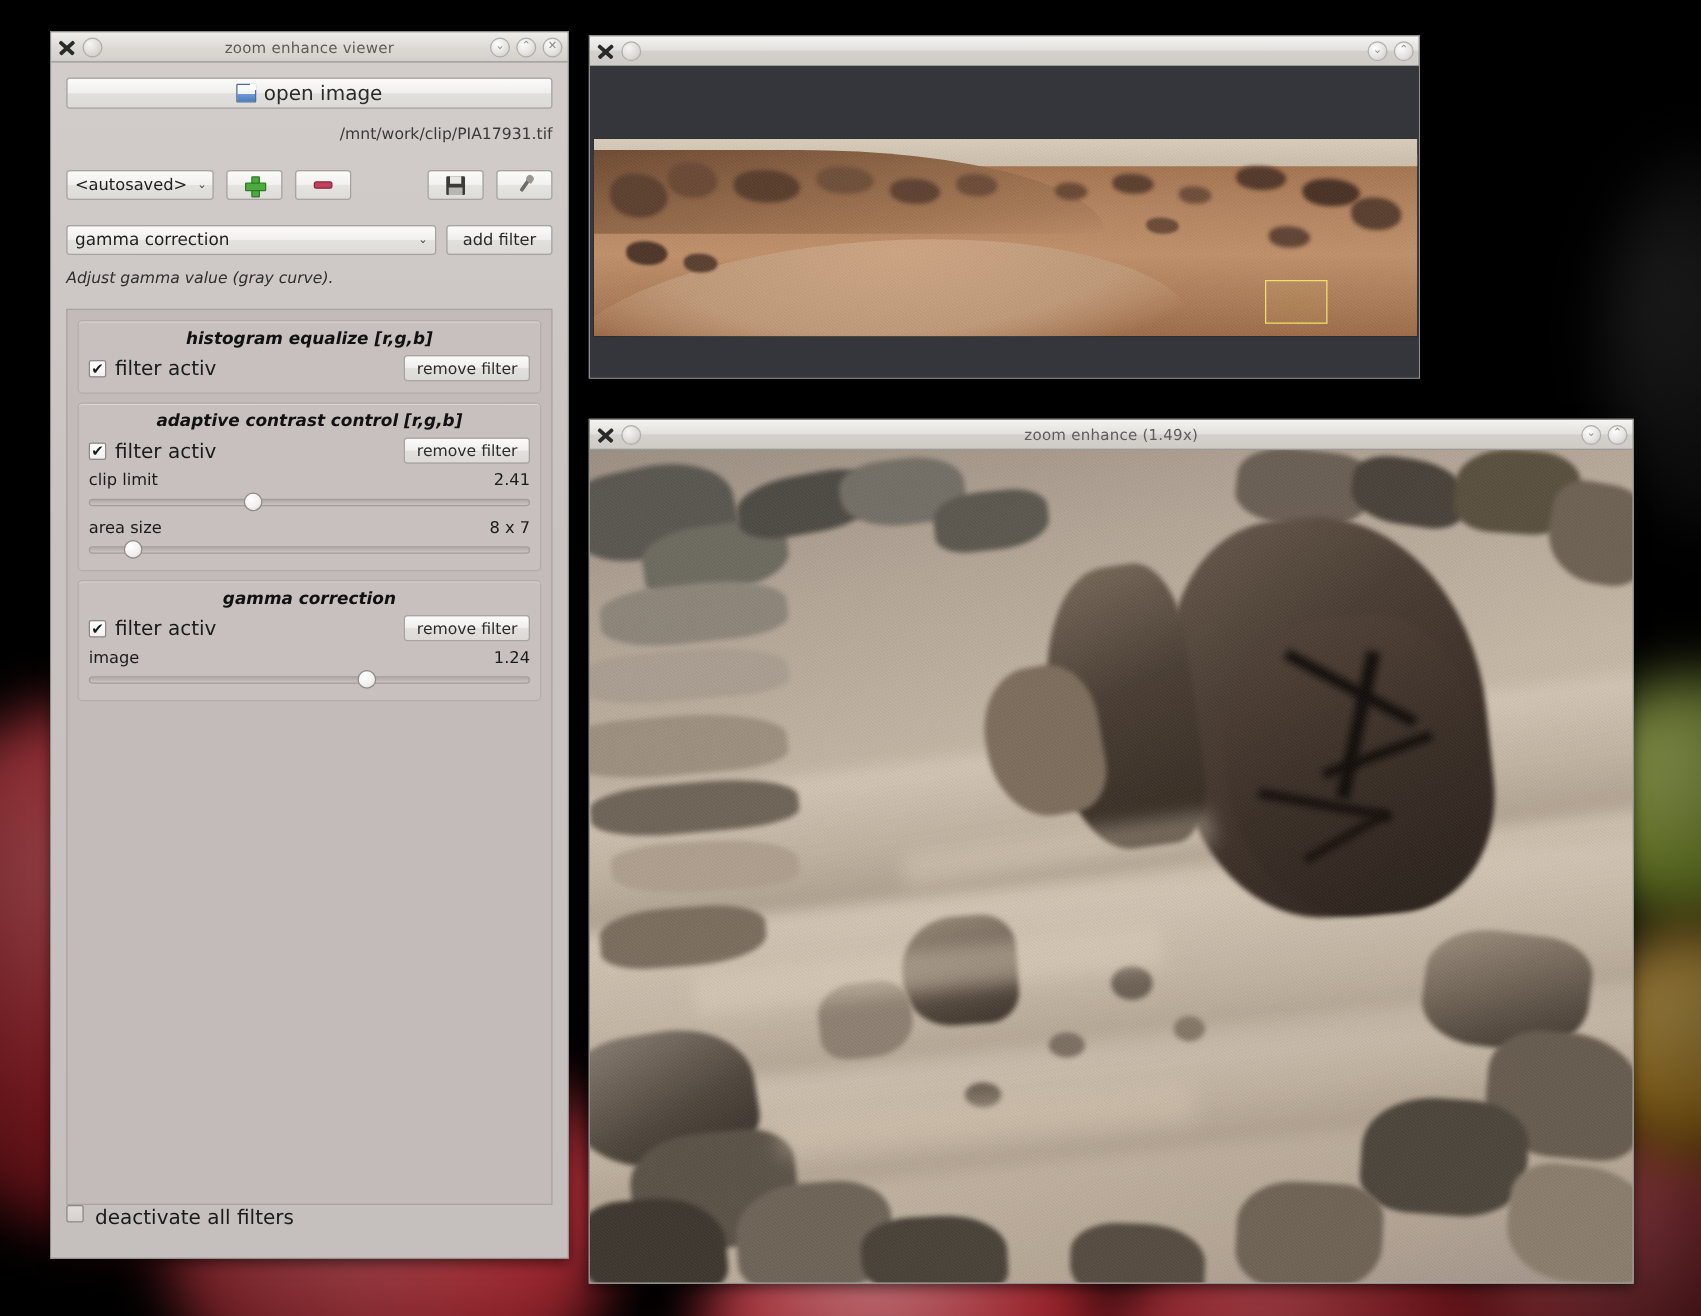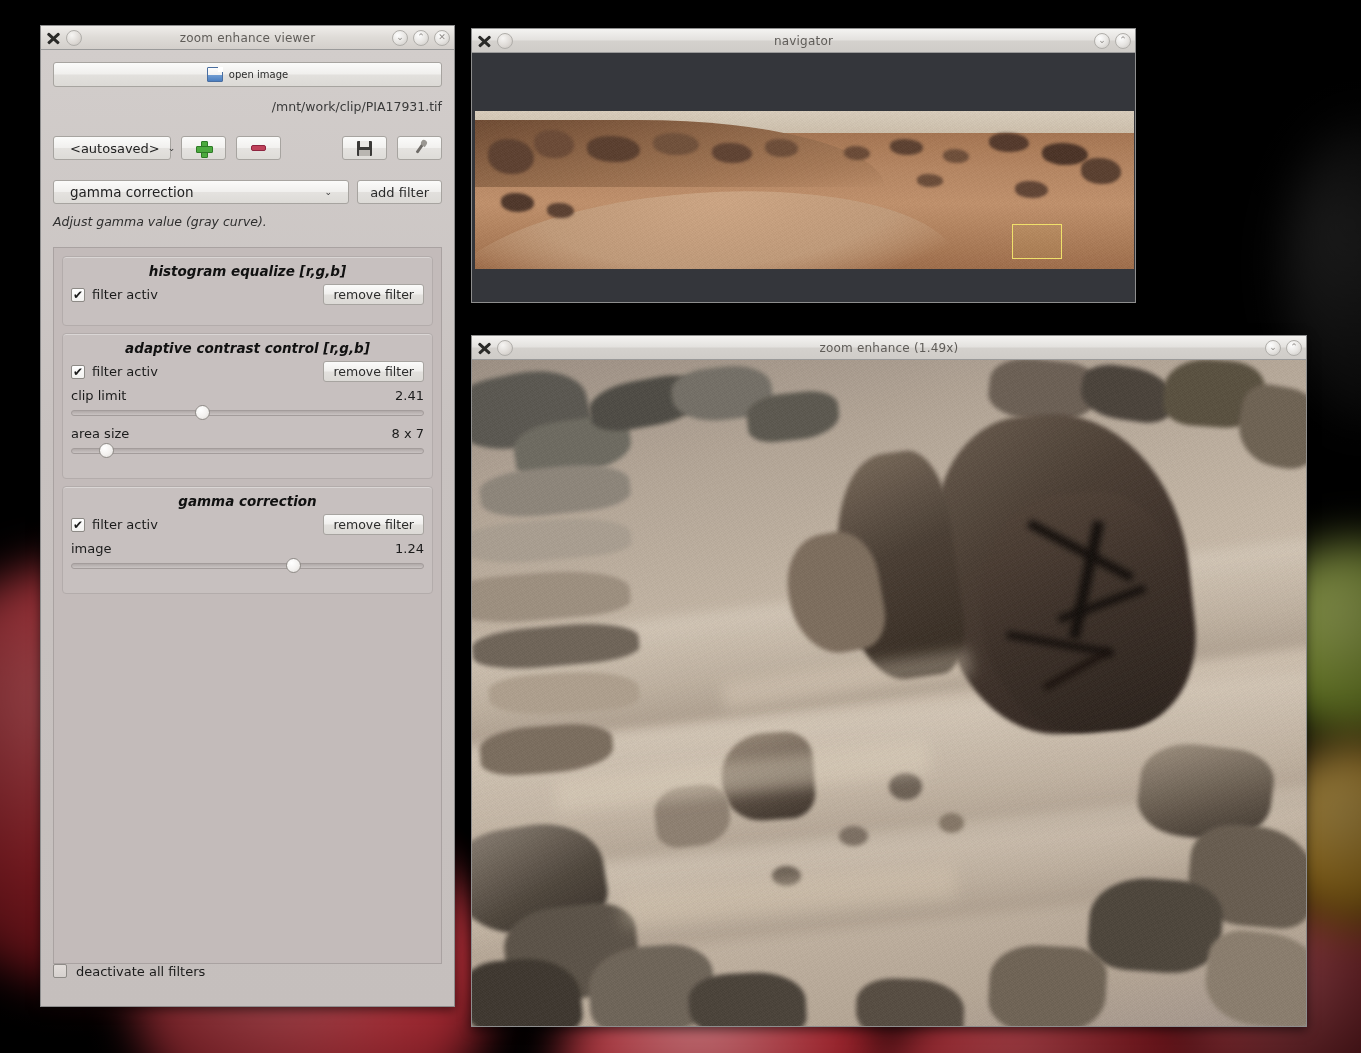--- a/index.html
+++ b/index.html
@@ -78,41 +78,41 @@
     display: flex; flex-direction: column;
   }
 
   .btn {
     background: linear-gradient(180deg,#fbfbfa 0%,#f0efed 48%,#e2e0dd 52%,#dcdad6 100%);
     border: 1px solid #a7a4a0; border-radius: 3px;
     font-size: 13px; color: #2b2b2b; font-family: "DejaVu Sans", sans-serif;
     display: flex; align-items: center; justify-content: center; gap: 6px;
     cursor: default; white-space: nowrap;
   }
-  #open-image-btn { width: 100%; height: 25px; font-size: 10px; text-align: center; }
+  #open-image-btn { width: 100%; height: 25px; font-size: 16px; text-align: center; }
   .doc-icon {
     width: 16px; height: 15px; position: relative; display: inline-block;
     background: linear-gradient(180deg,#fdfdfd 0%,#f1f1f1 55%, #6f9bd1 56%, #4a7ec0 100%);
     border: 1px solid #4a6ea0; border-radius: 1px;
   }
   .doc-icon::after {
     content:""; position:absolute; right:-1px; top:-1px; border-width: 0 0 5px 5px;
     border-style: solid; border-color: transparent transparent #fff #fff;
   }
   #file-path {
     text-align: right; font-size: 12.5px; color: #3a3a3a; margin-top: 12px;
   }
 
   .row { display: flex; align-items: center; }
   #preset-row { margin-top: 22px; gap: 10px; }
   .combo {
     background: linear-gradient(180deg,#fbfbfa 0%,#f1f0ee 48%,#e4e2df 52%,#dddbd7 100%);
     border: 1px solid #a7a4a0; border-radius: 3px;
     font-size: 13px; color: #222; height: 24px;
-    display: flex; align-items: center; padding: 0 16px; position: relative;
+    display: flex; align-items: center; padding: 0 6px; position: relative;
   }
   .combo .chev { margin-left: auto; font-size: 9px; color: #3b3b3b; padding-left: 8px; }
   #preset-combo { width: 118px; }
   .sq-btn {
     width: 45px; height: 24px;
     background: linear-gradient(180deg,#fbfbfa 0%,#f2f1ef 48%,#e5e3e0 52%,#dedcd8 100%);
     border: 1px solid #a7a4a0; border-radius: 3px;
     display: flex; align-items: center; justify-content: center;
   }
   .plus-ic { position: relative; width: 15px; height: 15px; }
@@ -150,38 +150,38 @@
     margin-top: 18px; flex: 1;
     background: #c3bbba;
     border: 1px solid #a9a2a1;
     padding: 8px;
     overflow: hidden;
   }
   .filter-card {
     background: #c7c0bf;
     border: 1px solid #b3acab;
     border-radius: 4px;
-    padding: 6px 8px 20px 8px;
+    padding: 6px 8px 9px 8px;
     margin-bottom: 7px;
     box-shadow: inset 0 1px 0 rgba(255,255,255,.35);
   }
   .fc-title {
     text-align: center; font-weight: bold; font-style: italic;
     font-size: 13.5px; color: #111; margin-bottom: 5px;
   }
   .fc-row1 { display: flex; align-items: center; }
   .chk-wrap { display: flex; align-items: center; gap: 7px; }
   .chk {
     width: 14px; height: 14px; border: 1px solid #8d8a86; border-radius: 2px;
     background: linear-gradient(180deg,#ffffff 0%,#f2f1ef 100%);
     display: flex; align-items: center; justify-content: center;
     font-size: 12px; color: #1a1a1a; line-height: 1;
   }
   .chk.off { background: linear-gradient(180deg,#e2ddda 0%,#d6d1ce 100%); }
-  .chk-label { font-size: 13px; color: #1b1b1b; }
+  .chk-label { font-size: 16px; color: #1b1b1b; }
   .remove-btn {
     margin-left: auto; height: 21px; padding: 0 9px; font-size: 12.5px;
   }
   .slider-block { margin-top: 6px; }
   .sl-head { display: flex; align-items: baseline; font-size: 13px; color: #1b1b1b; }
   .sl-val { margin-left: auto; font-size: 13px; color: #1b1b1b; }
   .sl-track {
     position: relative; height: 16px; margin-top: 1px;
   }
   .sl-track::before {
@@ -403,21 +403,20 @@
 
   </div>
 </div>
 
 <div class="window" id="navigator">
   <div class="titlebar">
     <div class="tb-left">
       <span class="appicon"></span>
       <span class="wbtn plain"></span>
     </div>
-    <div class="title-text">navigator</div>
     <div class="tb-right">
       <span class="wbtn">⌄</span>
       <span class="wbtn">⌃</span>
     </div>
   </div>
   <div class="nav-body">
     <div id="nav-image">
       <div class="mars">
         <div class="mars-ground2"></div>
         <div class="mars-sky"></div>

